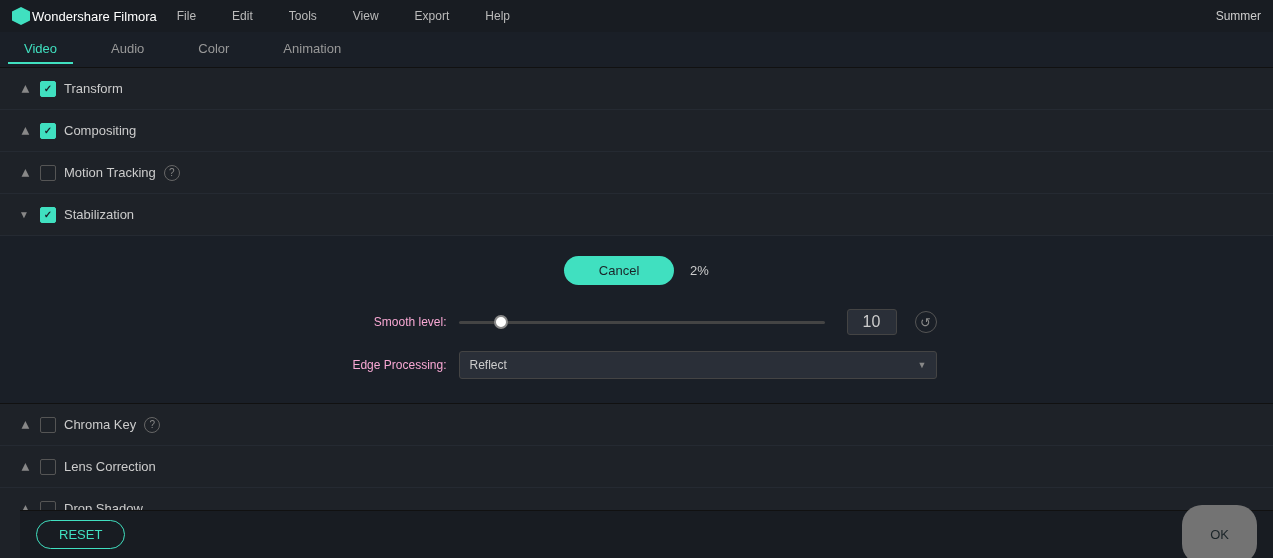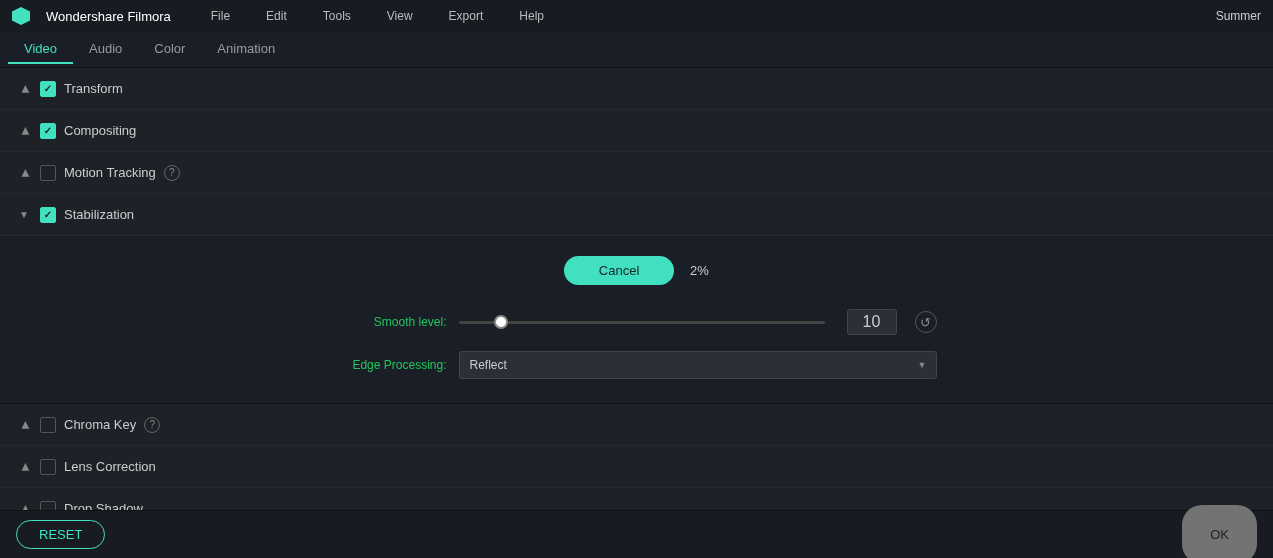--- a/index.html
+++ b/index.html
@@ -20,22 +20,22 @@
       background: #181c22;
       display: flex;
       align-items: center;
       padding: 0 12px;
       height: 32px;
       flex-shrink: 0;
     }
     .titlebar-logo {
       display: flex;
       align-items: center;
-      gap: 16px;
-      margin-right: 30px;
+      gap: 2px;
+      margin-right: 10px;
     }
     .logo-icon {
       width: 18px; height: 18px;
       background: #40e0c0;
       clip-path: polygon(50% 0%, 100% 25%, 100% 75%, 50% 100%, 0% 75%, 0% 25%);
     }
     .logo-text { color: #fff; font-size: 13px; font-weight: 500; }
     .menu-bar { display: flex; gap: 16px; flex: 1; }
     .menu-item {
       color: #bbb;
@@ -48,20 +48,21 @@
 
     
     .tabbar {
       background: #1a1f27;
       display: flex;
       align-items: center;
       padding: 0 8px;
       height: 36px;
       border-bottom: 1px solid #111;
       flex-shrink: 0;
+      gap: 22px;
     }
     .tab {
       color: #999;
       padding: 6px 16px;
       cursor: pointer;
       font-size: 13px;
       border-bottom: 2px solid transparent;
     }
     .tab.active {
       color: #40e0c0;
@@ -176,21 +177,21 @@
       gap: 16px;
       max-width: 600px;
       margin: 0 auto;
     }
     .control-row {
       display: flex;
       align-items: center;
       gap: 12px;
     }
     .control-label {
-      color: #22c55e;
+      color: #f9a8d4;
       font-size: 12px;
       min-width: 110px;
       text-align: right;
       flex-shrink: 0;
     }
     .slider-wrap {
       flex: 1;
       display: flex;
       align-items: center;
     }
@@ -266,20 +267,21 @@
     
     .bottom-bar {
       background: #181c22;
       display: flex;
       align-items: center;
       justify-content: space-between;
       padding: 8px 16px;
       height: 48px;
       border-top: 1px solid #111;
       flex-shrink: 0;
+      margin-left: 20px;
     }
     .reset-btn {
       background: transparent;
       border: 1px solid #40e0c0;
       color: #40e0c0;
       padding: 6px 22px;
       border-radius: 20px;
       font-size: 13px;
       cursor: pointer;
     }

